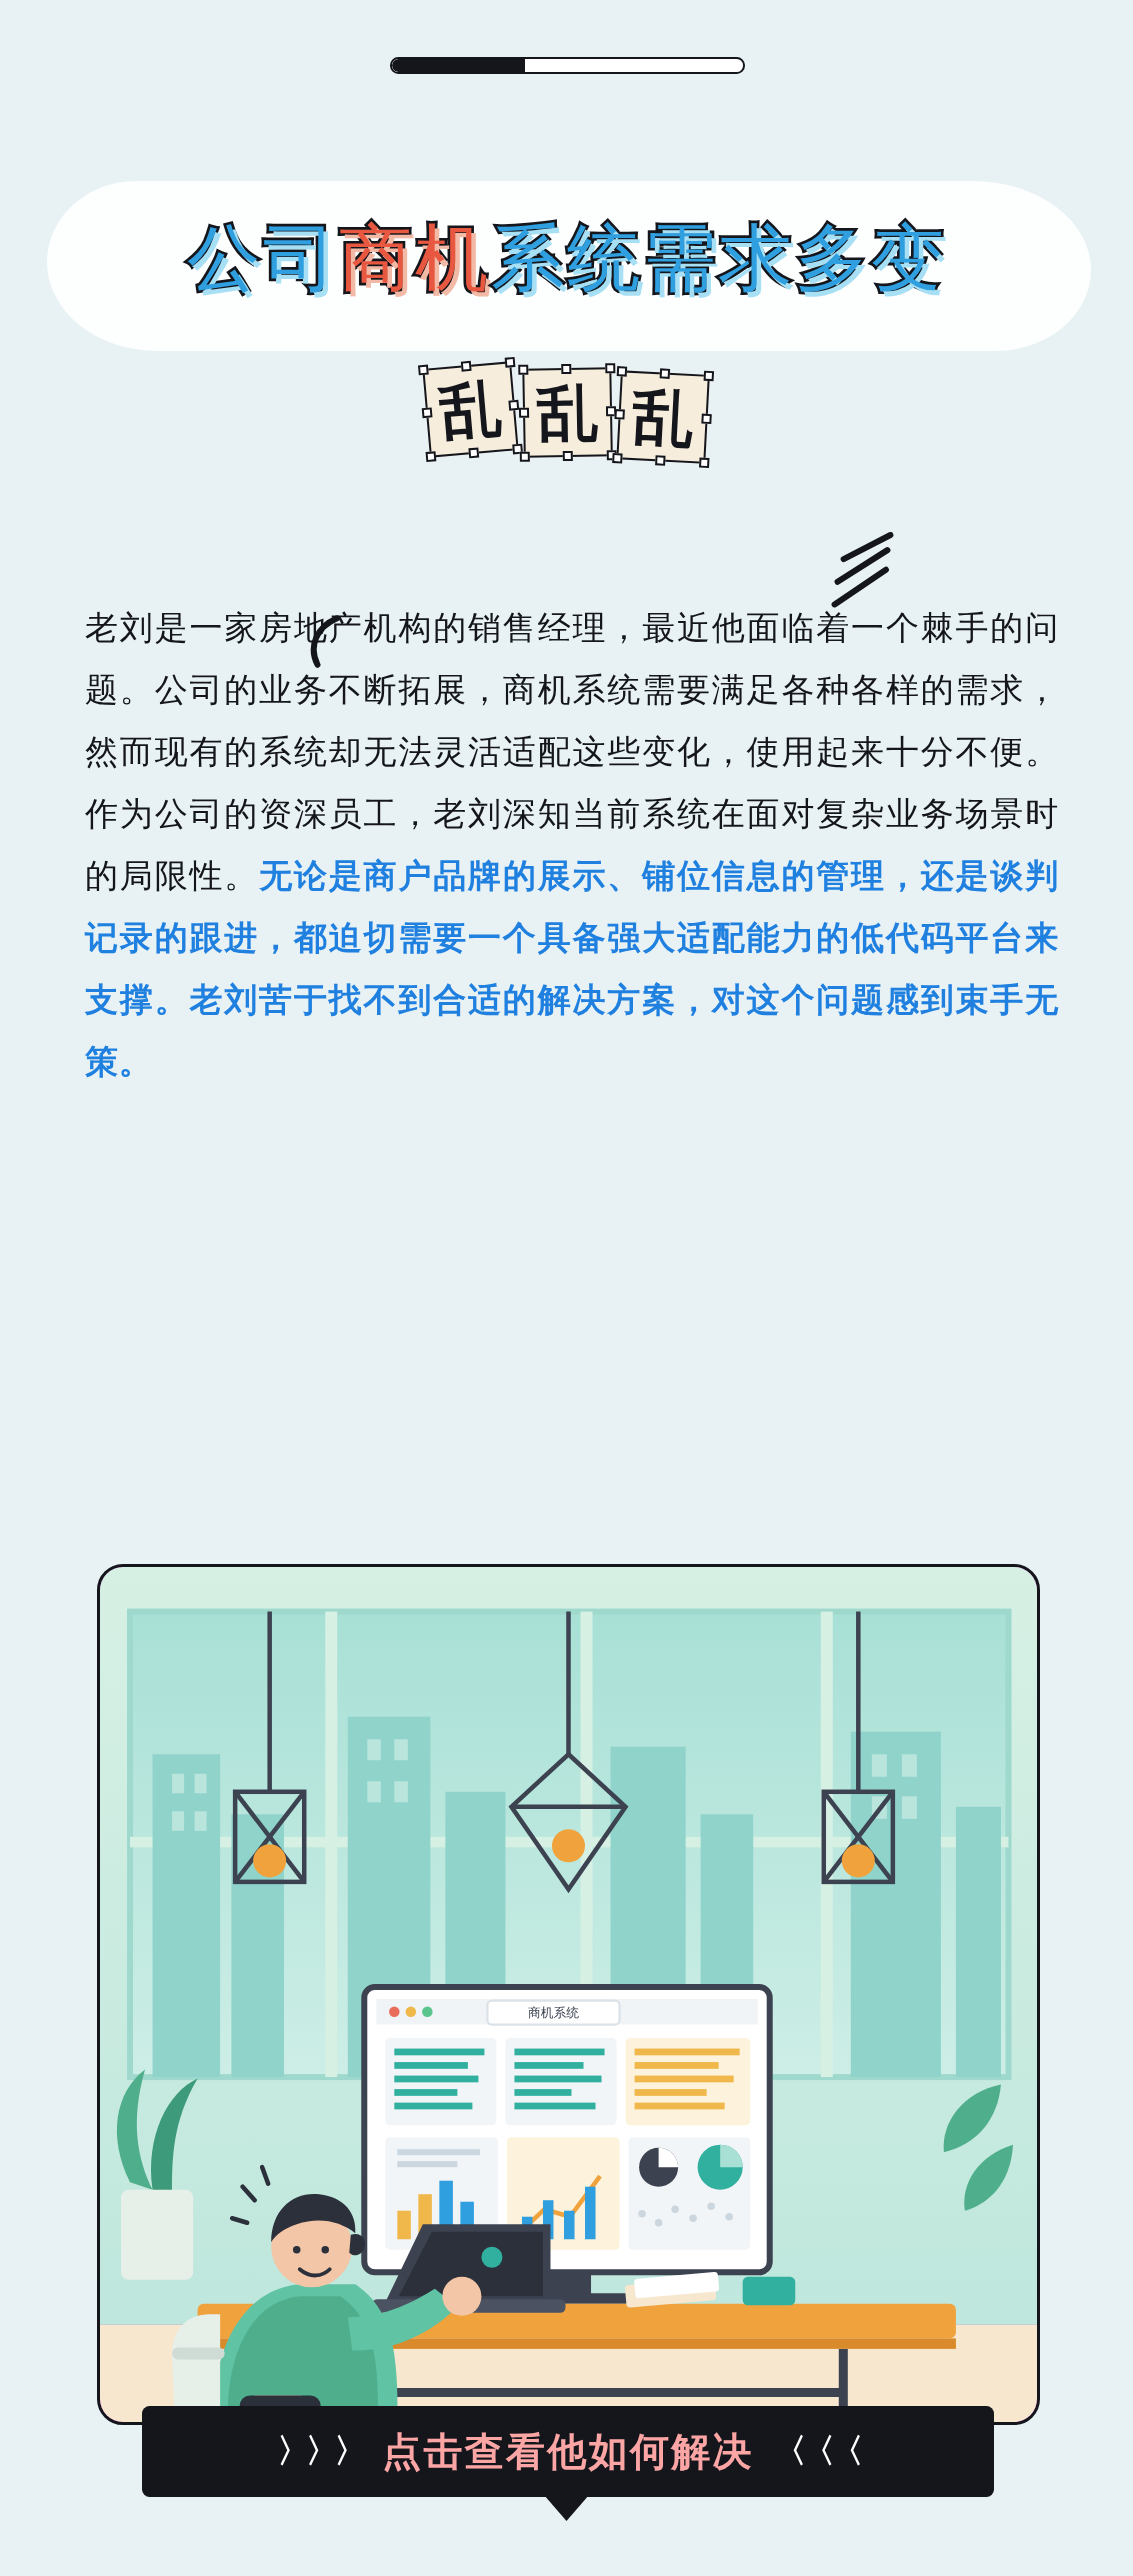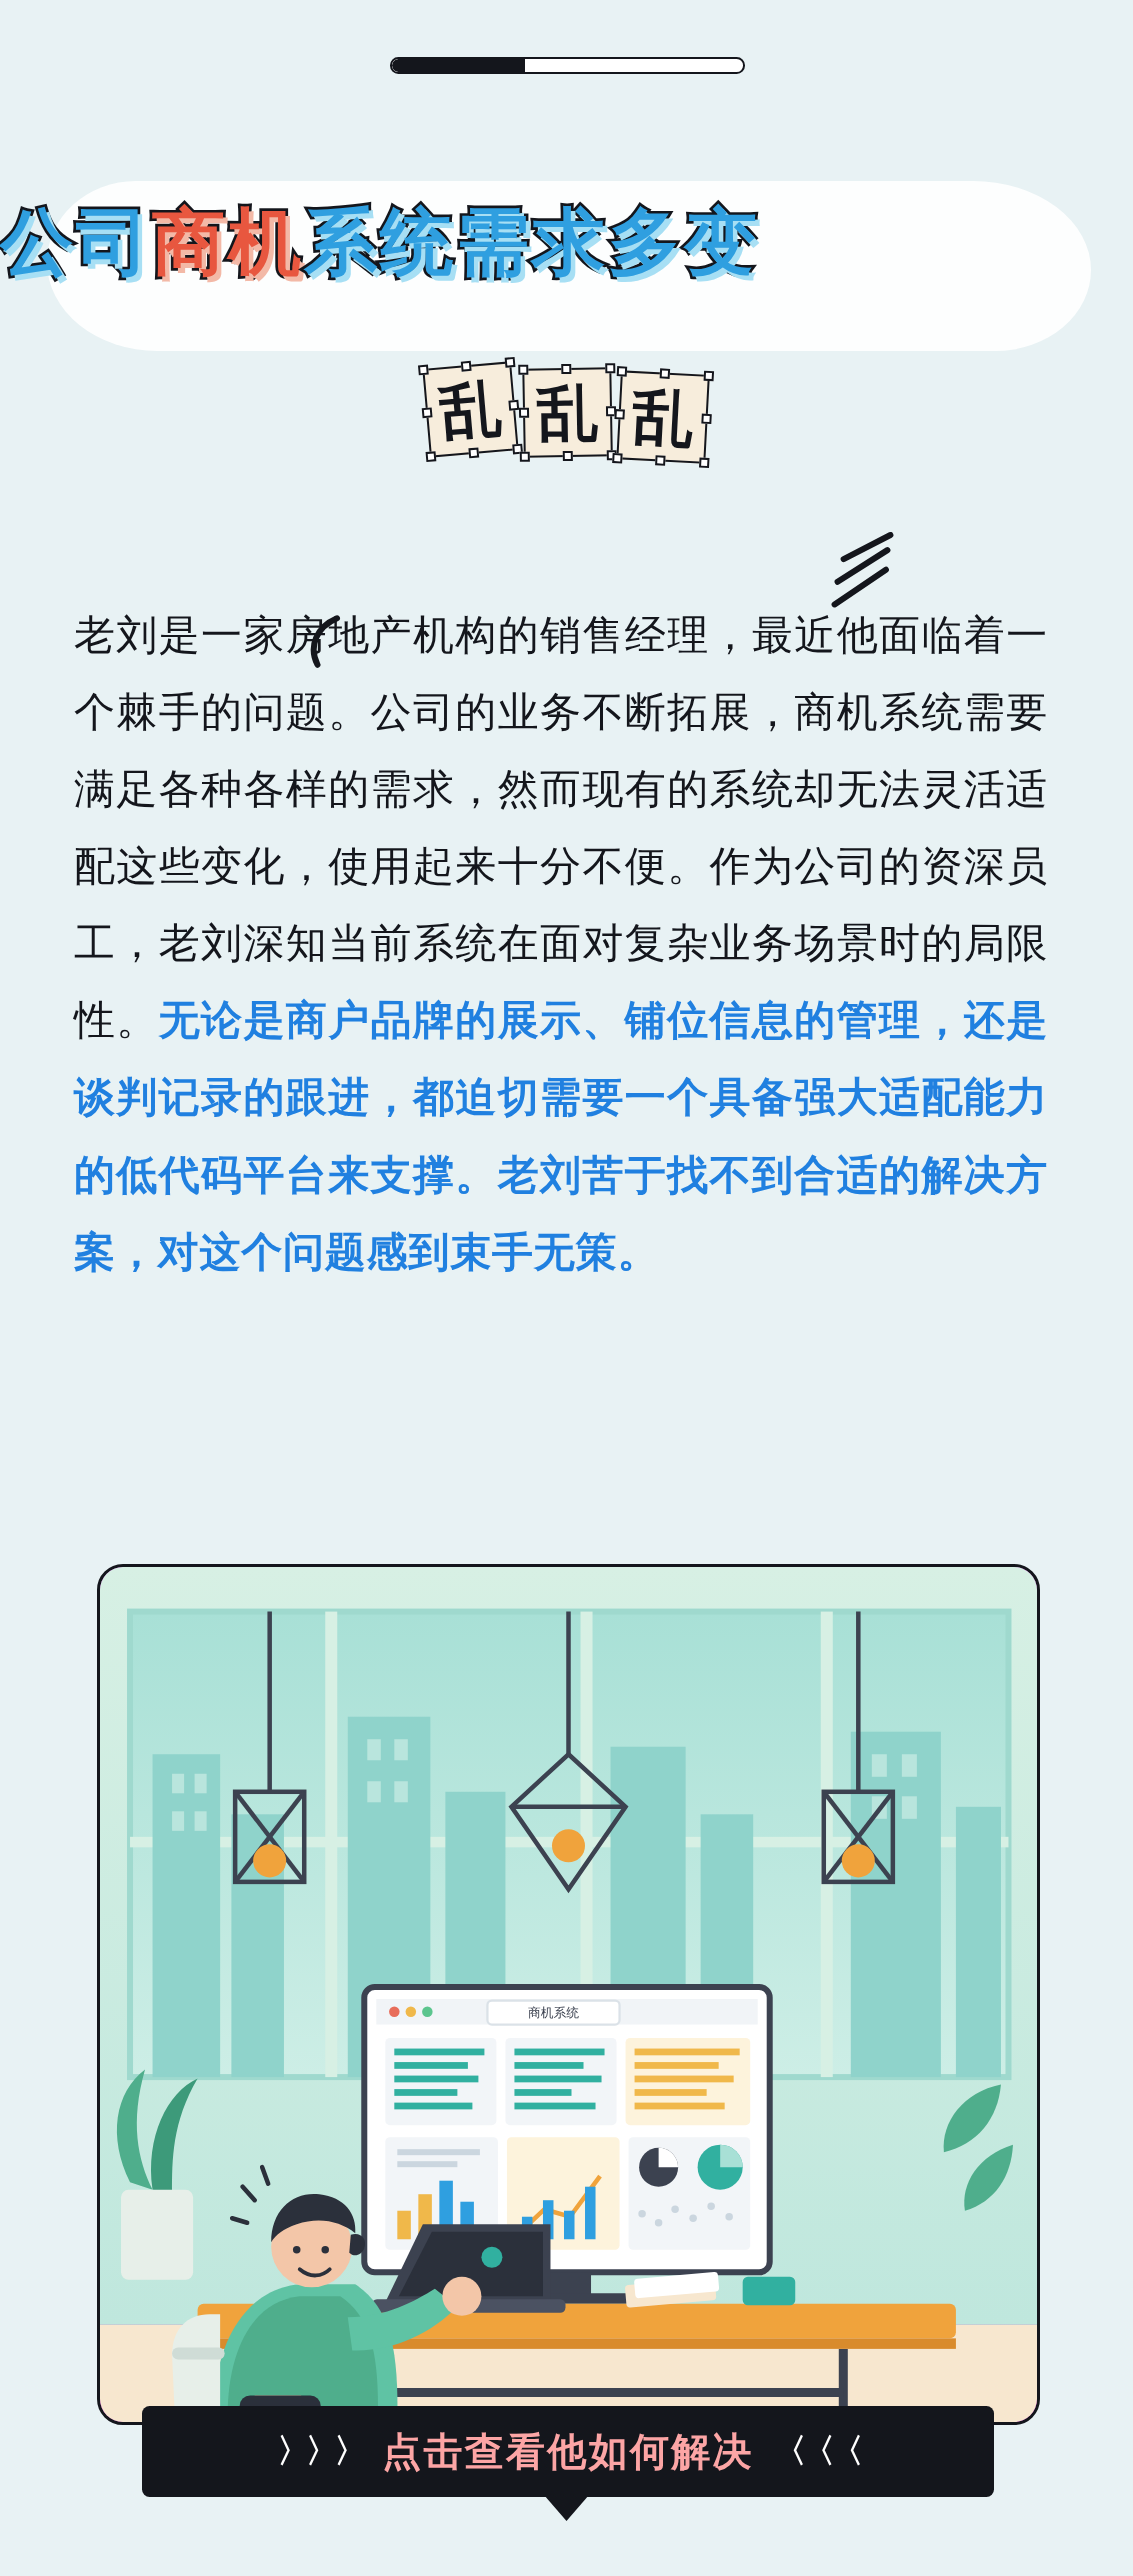--- a/index.html
+++ b/index.html
@@ -46,24 +46,25 @@
     left: 47px;
     top: 19px;
     width: 1044px;
     height: 170px;
     background: #fdfefe;
     border-radius: 91px 121px 98px 113px / 83px 91px 83px 91px;
   }
   .hero-title {
     position: absolute;
     left: 0;
-    top: 36px;
+    top: 52px;
     width: 1134px;
+    text-align: center;
     font-family: "DejaVu Sans", sans-serif;
-    font-weight: bold;
+    font-weight: normal;
     font-size: 73px;
     letter-spacing: 3px;
     line-height: 1.2;
     white-space: nowrap;
   }
   .hero-title span { display: inline-block; }
   .t-blue {
     color: #2f9fe0;
     -webkit-text-stroke: 5.3px #14161c;
     paint-order: stroke fill;
@@ -132,25 +133,25 @@
     position: absolute;
     left: 827px;
     top: 370px;
     width: 68px;
     height: 83px;
   }
 
   
   .body-copy {
     position: absolute;
-    left: 74px;
+    left: 85px;
     top: 597px;
     width: 974px;
     font-family: "DejaVu Sans", sans-serif;
-    font-size: 41px;
+    font-size: 33px;
     line-height: 1.88;
     color: #14161c;
     letter-spacing: 0.8px;
     text-align: justify;
   }
   .body-copy .hl {
     color: #2080e0;
     font-weight: bold;
   }
 

